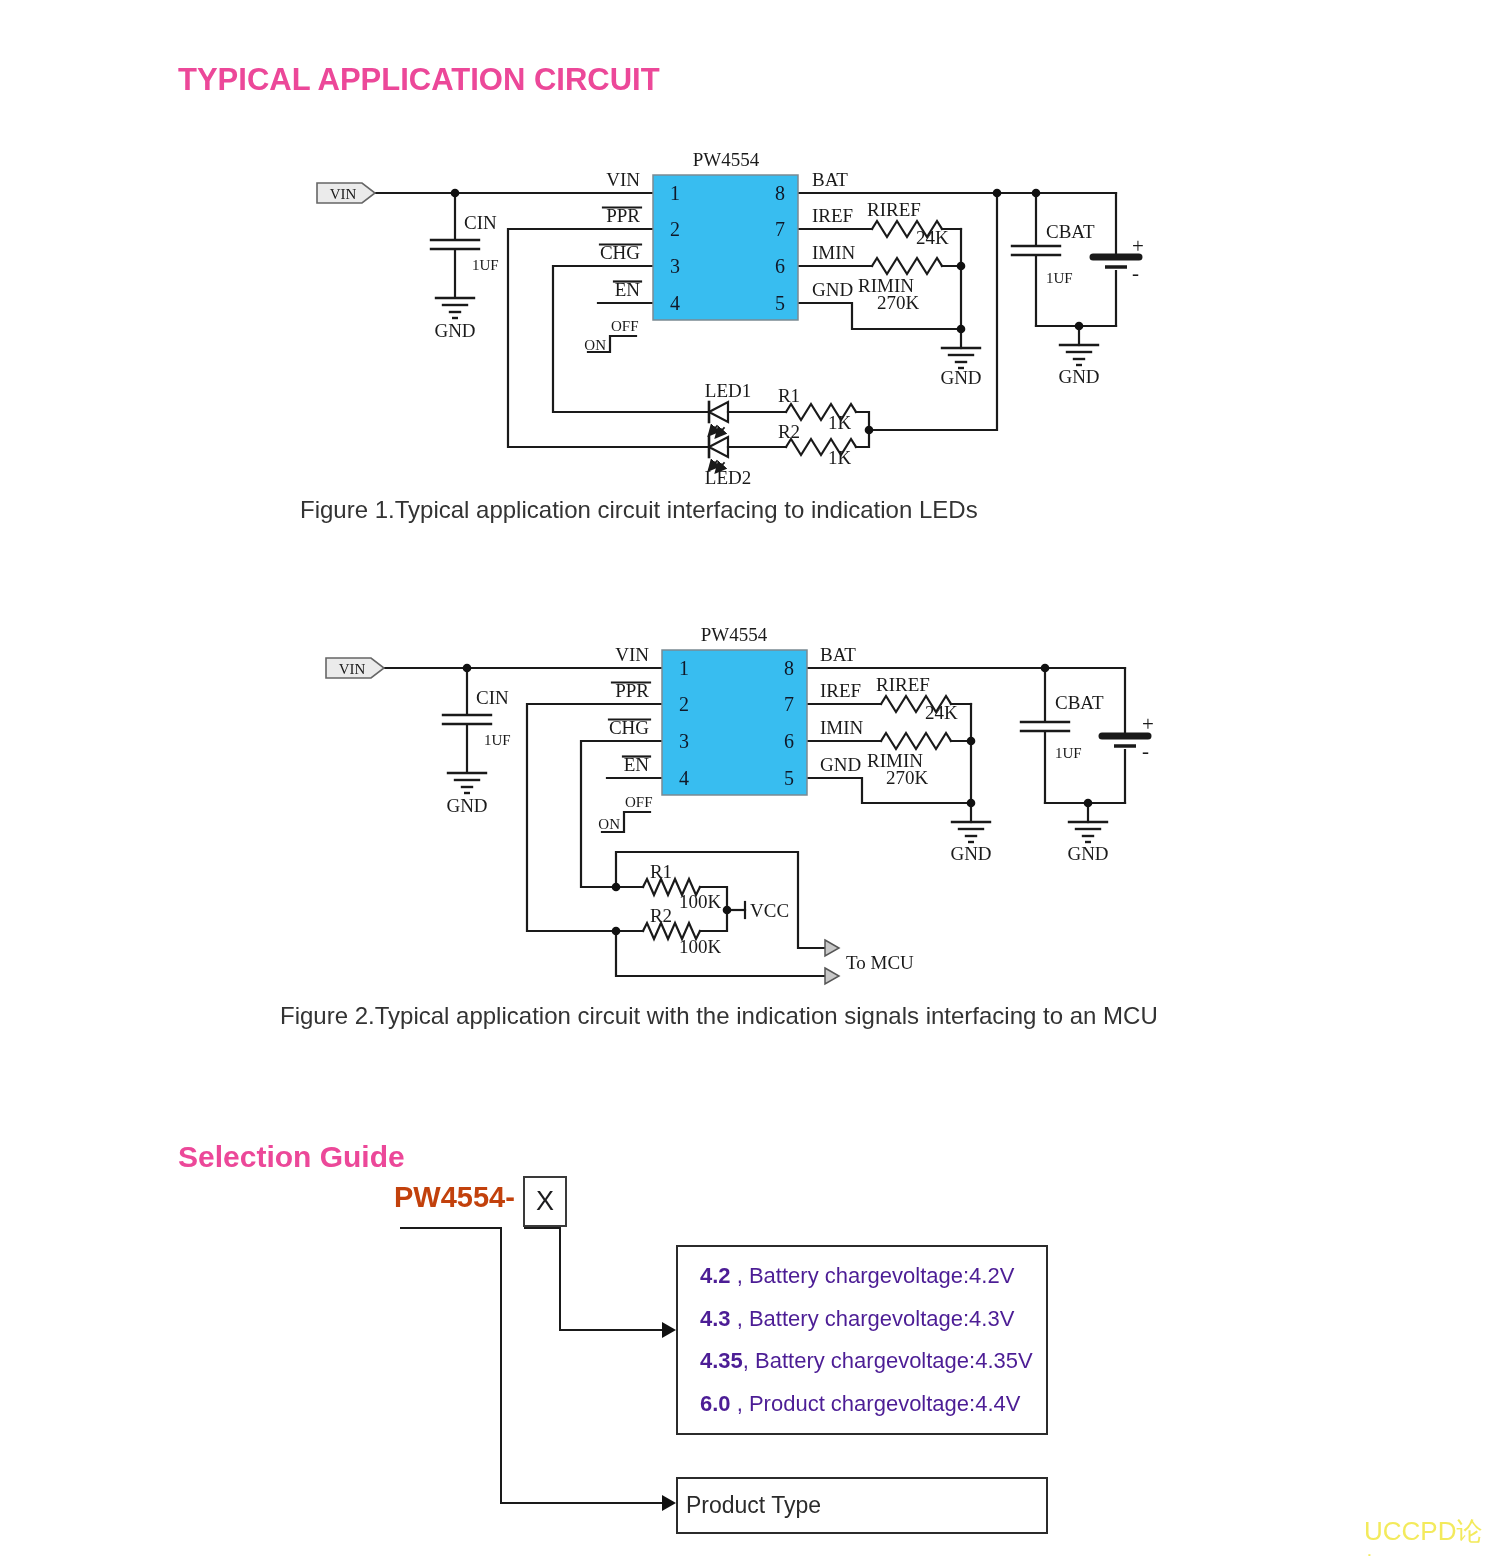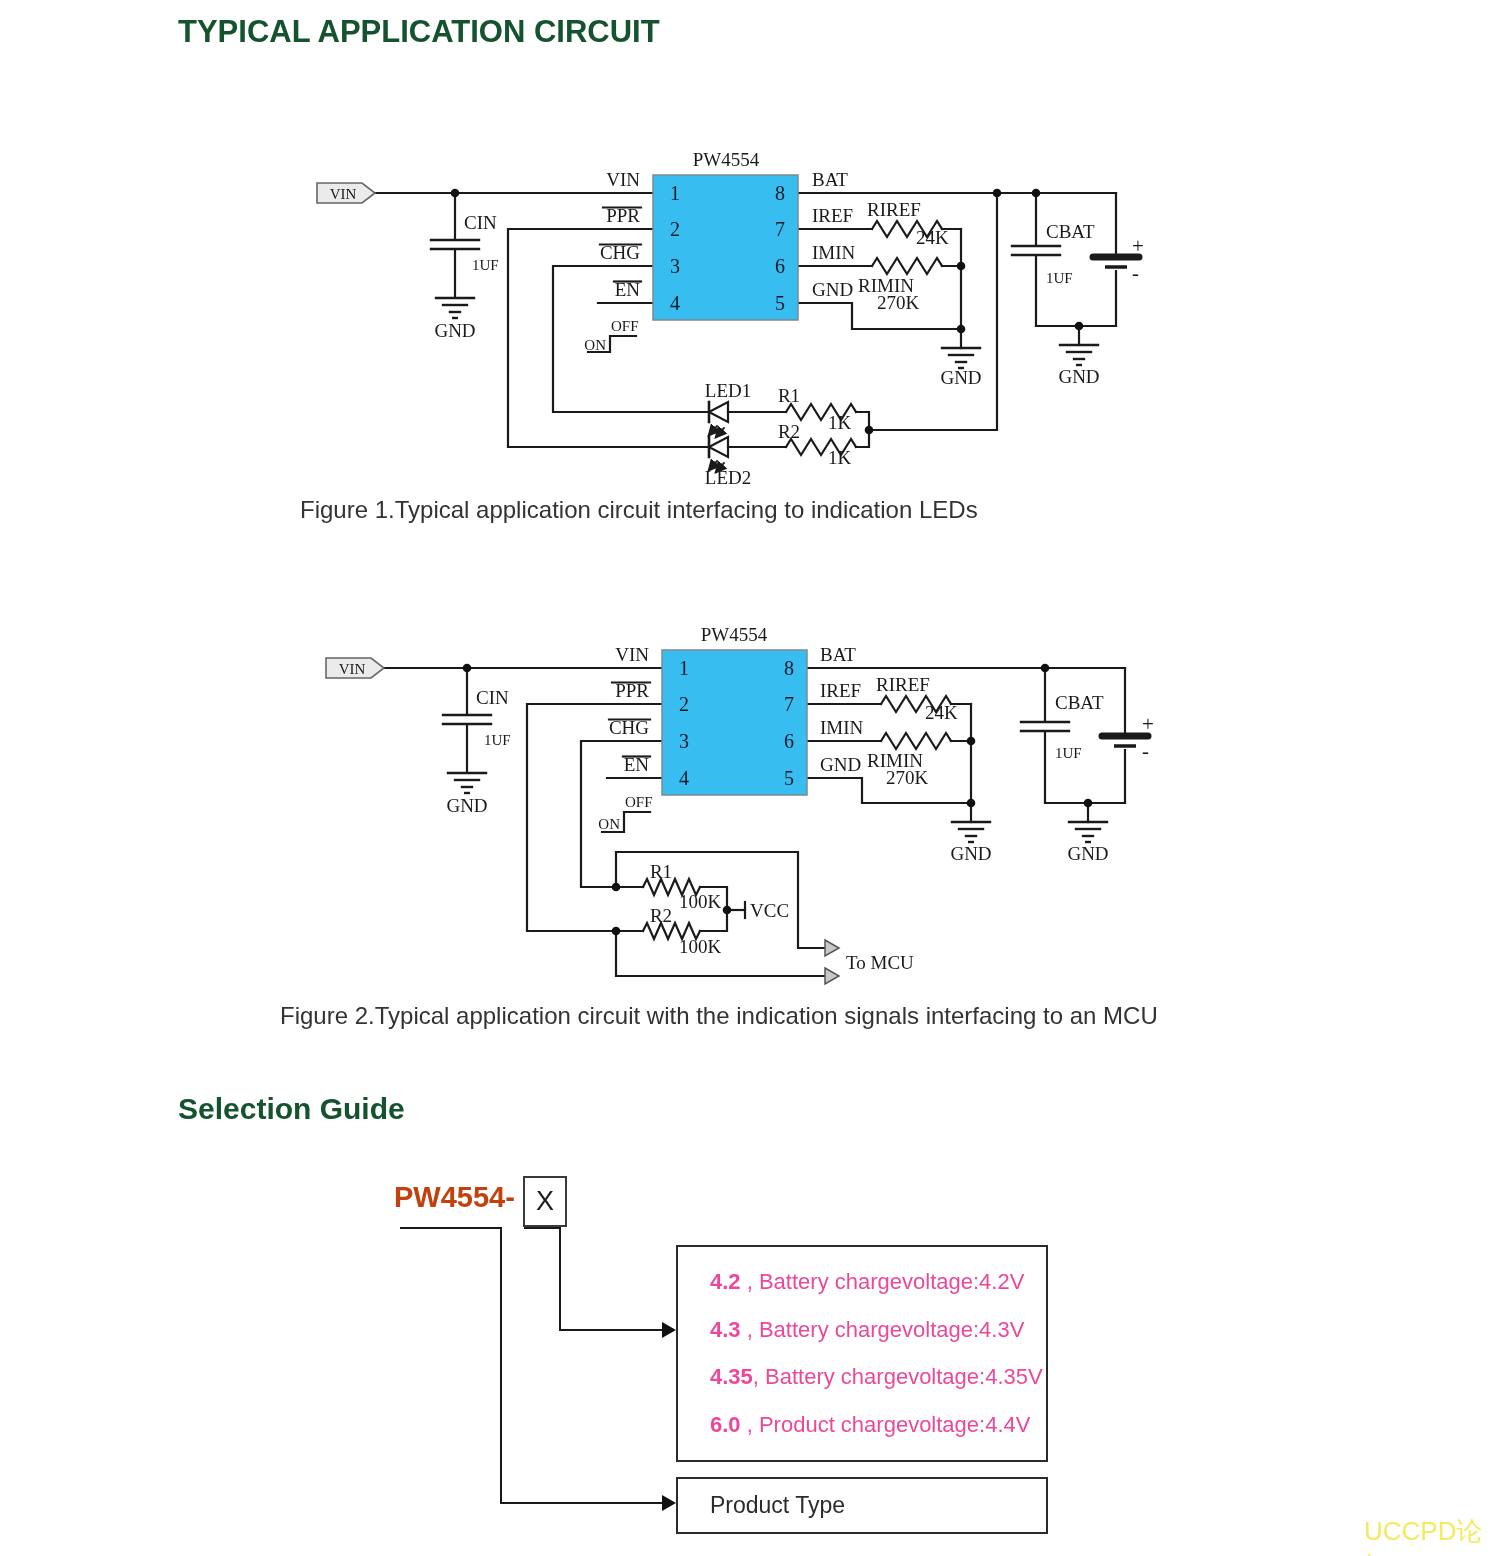--- a/index.html
+++ b/index.html
@@ -6,36 +6,36 @@
   #page{position:relative;width:1502px;height:1556px;background:#fff;overflow:hidden;
         font-family:"Liberation Sans", sans-serif;}
   svg{position:absolute;left:0;top:0;}
   .w{stroke:#1a1a1a;stroke-width:2.2;fill:none;stroke-linecap:square;}
   .sym{stroke:#1a1a1a;stroke-width:2.4;fill:none;stroke-linecap:square;}
   .dot{fill:#111;stroke:none;}
   .st{font-family:"Liberation Serif", serif;font-size:19px;fill:#1a1a1a;}
   .sm{font-family:"Liberation Serif", serif;font-size:15px;fill:#1a1a1a;}
   .num{font-family:"Liberation Serif", serif;font-size:20px;fill:#101828;}
   .big{font-family:"Liberation Serif", serif;font-size:21px;fill:#1a1a1a;}
-  .heading{position:absolute;font-weight:bold;color:#14532d;}
+  .heading{position:absolute;font-weight:bold;color:#ec4899;margin-top:48px;}
   #h-typical{left:178px;top:14px;font-size:31px;}
   #h-selection{left:178px;top:1092px;font-size:30px;}
   .caption{position:absolute;color:#333;font-size:24px;}
   #cap1{left:300px;top:496px;width:855px;}
   #cap2{left:280px;top:1002px;width:955px;}
   #part-label{position:absolute;left:394px;top:1181px;font-size:29px;font-weight:bold;color:#c2410c;}
   #x-box{position:absolute;left:523px;top:1176px;width:40px;height:47px;border:2px solid #3a3a3a;
          display:flex;align-items:center;justify-content:center;font-size:27px;color:#1d1d1f;}
-  #options-box{position:absolute;left:676px;top:1245px;width:372px;height:217px;border:2px solid #2b2b2b;
+  #options-box{position:absolute;left:676px;top:1245px;width:372px;height:190px;border:2px solid #2b2b2b;
          box-sizing:border-box;display:flex;flex-direction:column;justify-content:space-evenly;
-         padding-left:32px;color:#ec4899;}
+         padding-left:22px;color:#4c1d95;}
   .opt-row{font-size:22px;white-space:pre;}
   .opt-b{font-weight:bold;}
   #product-box{position:absolute;left:676px;top:1477px;width:372px;height:57px;border:2px solid #2b2b2b;
-         box-sizing:border-box;display:flex;align-items:center;padding-left:32px;font-size:23px;color:#2b2b2b;}
+         box-sizing:border-box;display:flex;align-items:center;padding-left:8px;font-size:23px;color:#2b2b2b;}
   #watermark{position:absolute;left:1364px;top:1514px;font-size:26px;color:#F3EA5C;}
 </style>
 </head>
 <body>
 
 <div id="page">
 
 <svg width="1502" height="1556" viewBox="0 0 1502 1556">
   <defs>
     <marker id="m-arrow" viewBox="0 0 10 10" refX="8" refY="5" markerWidth="7" markerHeight="7" orient="auto-start-reverse">

